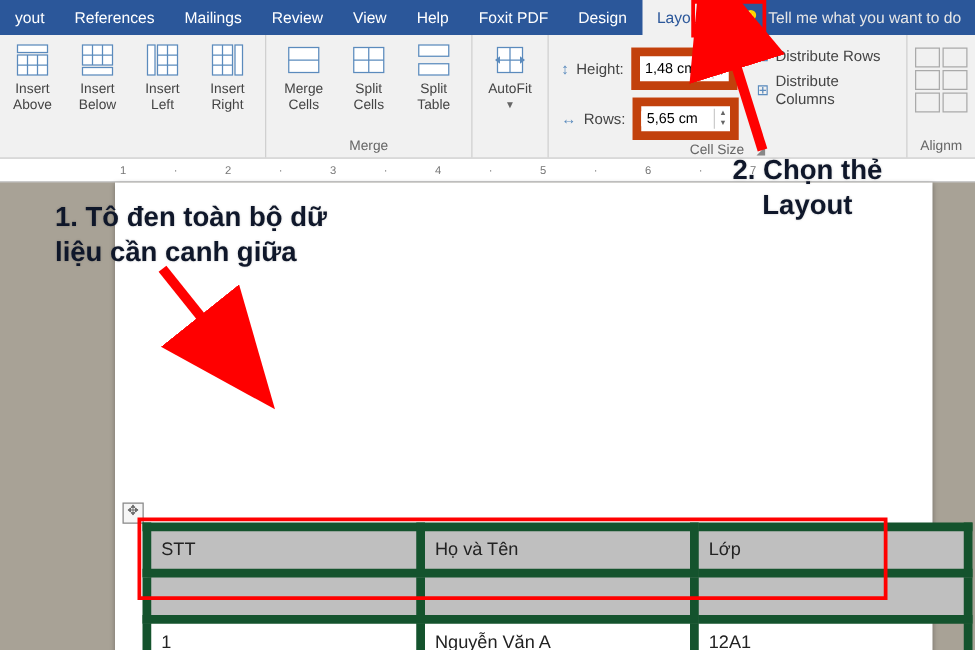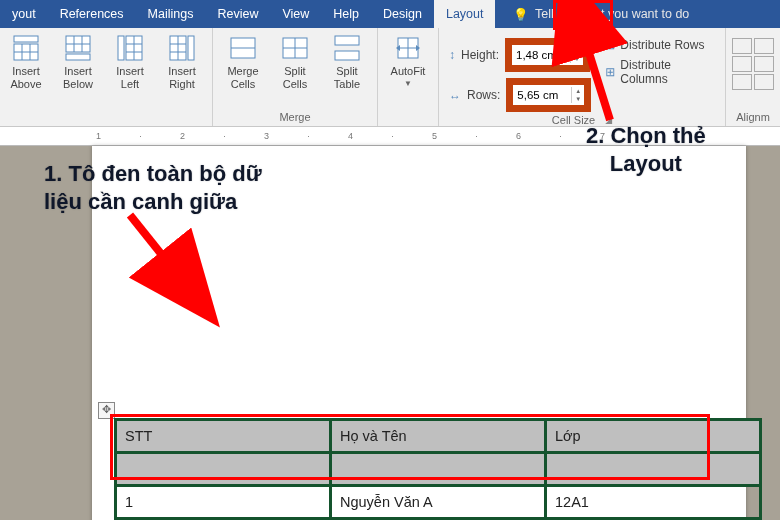--- a/index.html
+++ b/index.html
@@ -146,21 +146,21 @@
     line-height:13px;
   }
   table.doc{
     position:absolute;
     left:114px; top:272px;
     border-collapse:collapse;
     font-size:14.5px;
     color:#222;
   }
   table.doc td{
-    border:3px solid #14532d;
+    border:7px solid #14532d;
     padding:4px 8px;
     height:22px;
   }
   .sel-row td{ background:#bfbfbf; }
   .box-red{ border:3px solid #ff0000; position:absolute; box-sizing:border-box;}
   .anno{
     position:absolute;
     color:#0f172a;
     font-weight:bold;
     font-size:22px;
@@ -172,20 +172,21 @@
 </head>
 <body>
 
 <div class="tabs">
   <div class="tab">yout</div>
   <div class="tab">References</div>
   <div class="tab">Mailings</div>
   <div class="tab">Review</div>
   <div class="tab">View</div>
   <div class="tab">Help</div>
+  <div class="tab">Foxit PDF</div>
   <div class="tab">Design</div>
   <div class="tab active">Layout</div>
   <div class="bulb">
     <span>💡</span>
     <span>Tell me what you want to do</span>
   </div>
 </div>
 
 <div class="ribbon">
 

